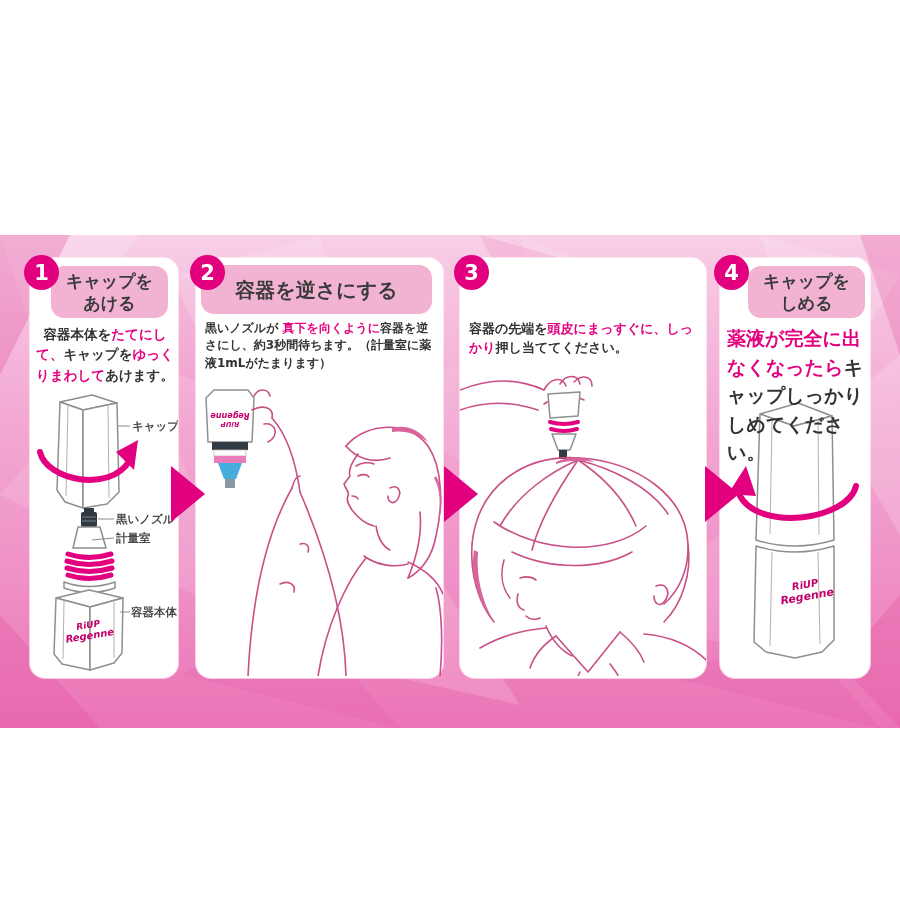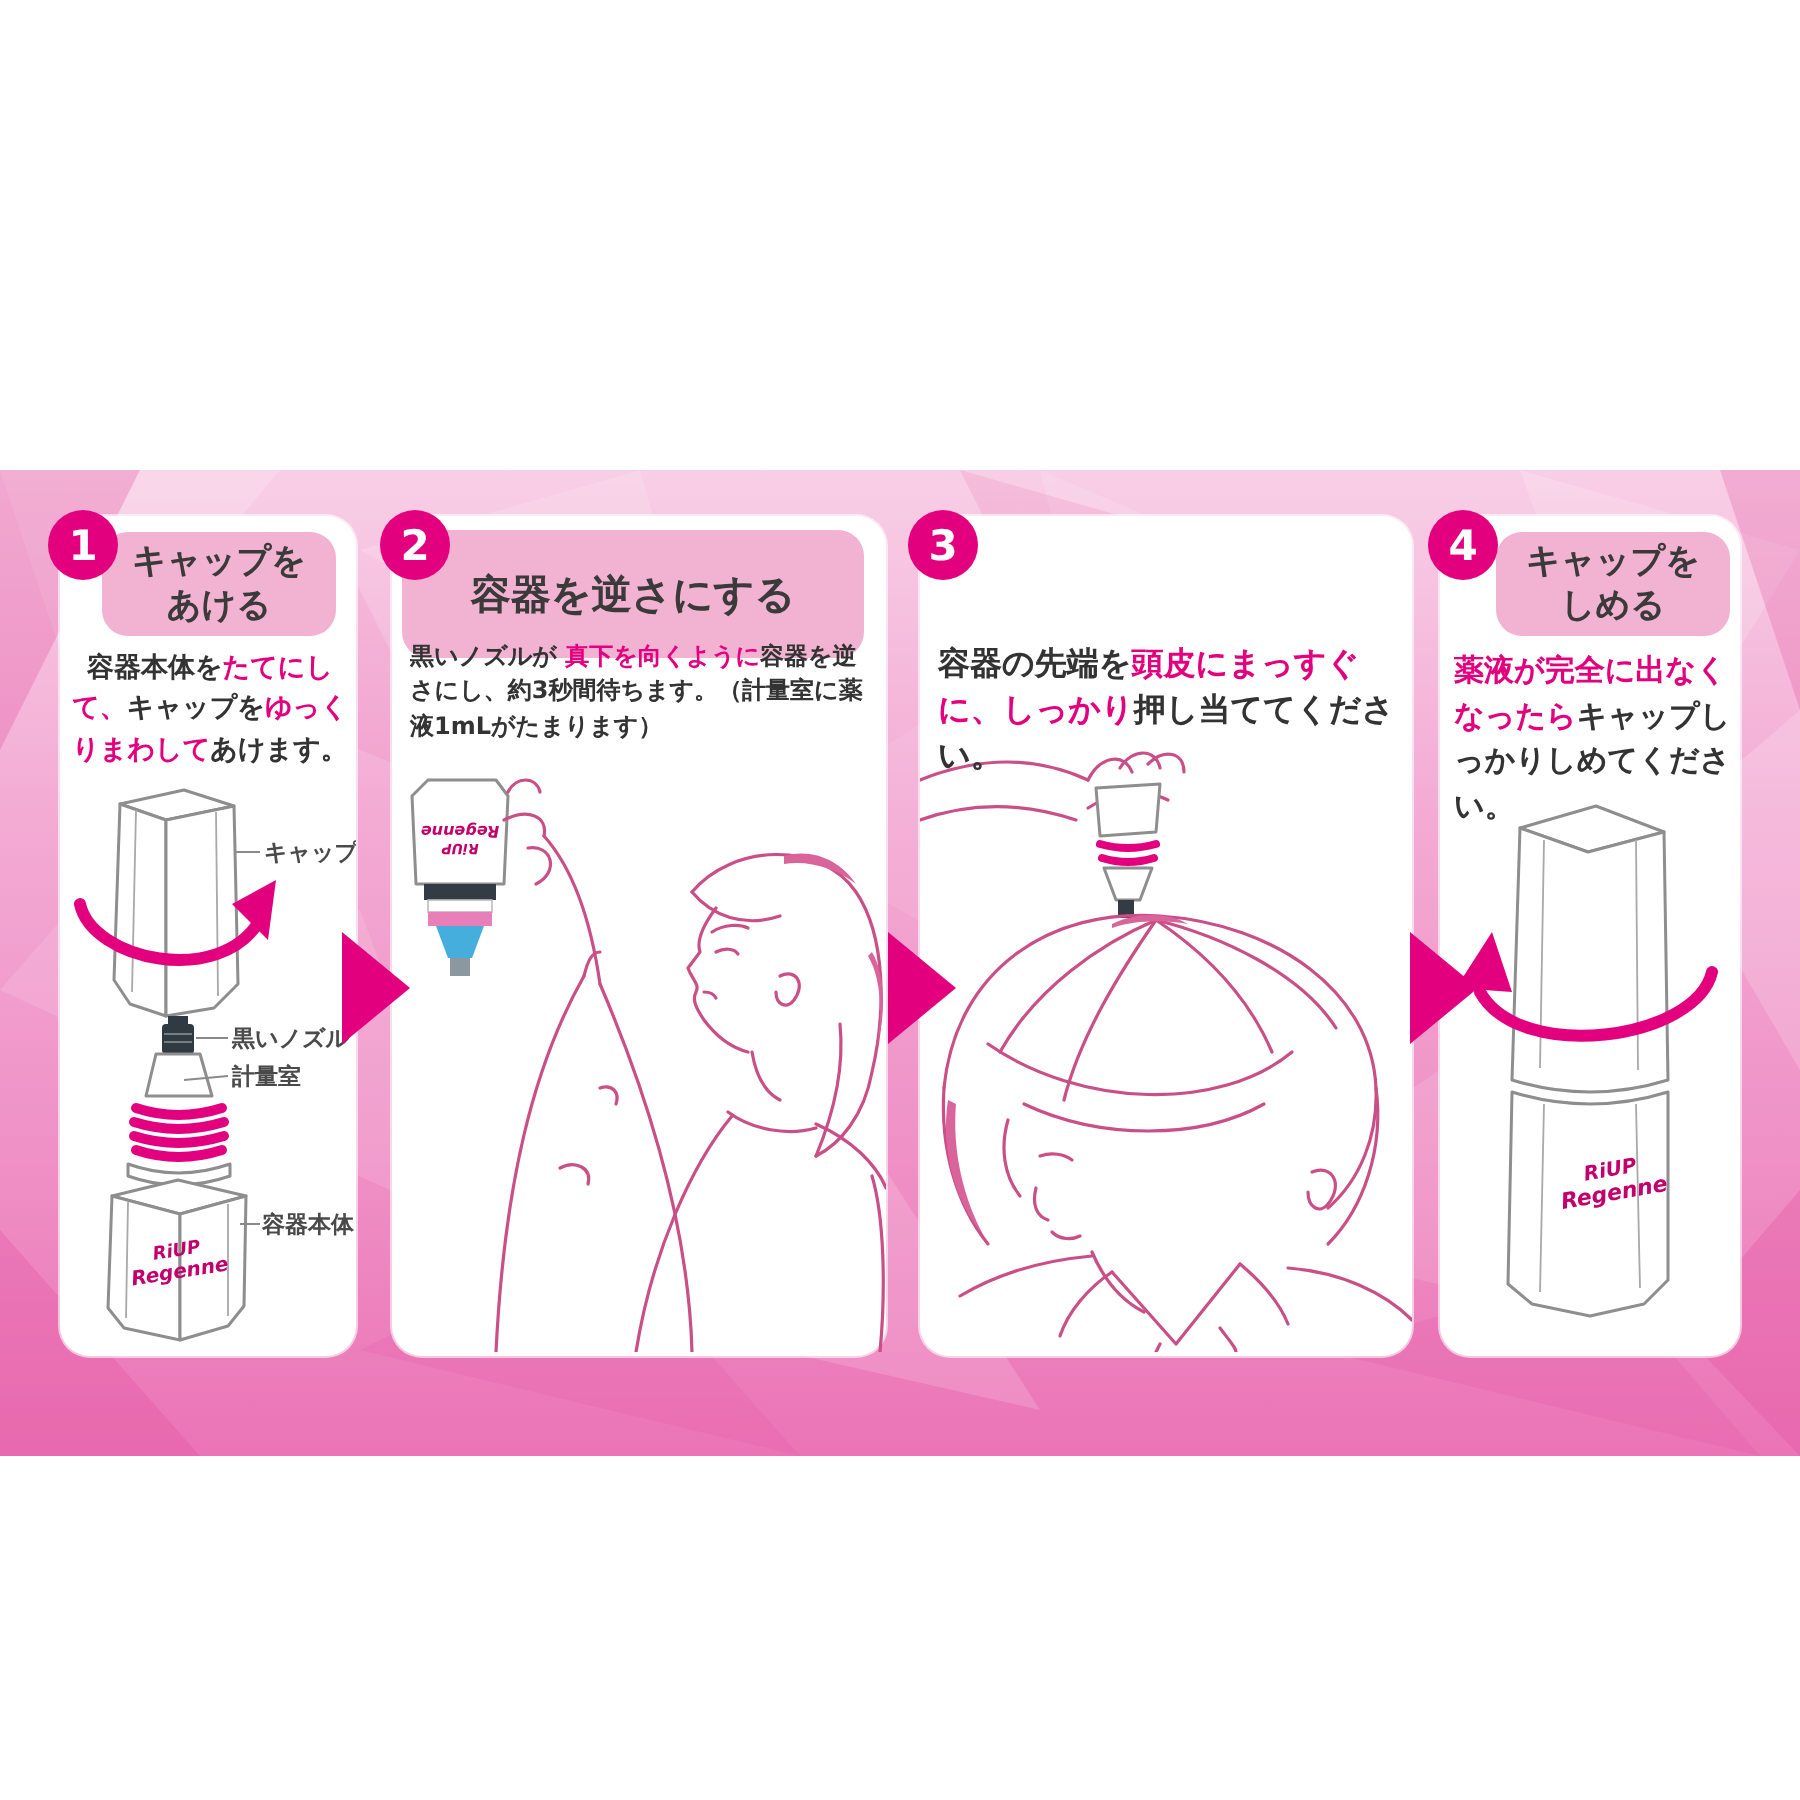--- a/index.html
+++ b/index.html
@@ -26,30 +26,30 @@
 
   .num{position:absolute;left:-6px;top:-3px;width:35px;height:35px;border-radius:50%;
     background:#e3007f;color:#fff;font-size:21px;font-weight:bold;
     display:flex;align-items:center;justify-content:center;z-index:3;}
 
   .pill{position:absolute;background:#f2b3d3;border-radius:13px;color:#3a3a3a;font-weight:bold;
     display:flex;flex-direction:column;align-items:center;justify-content:center;text-align:center;z-index:2;}
   .pill.two{font-size:17px;line-height:22px;}
   .pill.one{font-size:20px;line-height:24px;}
   .card1 .pill{left:21px;top:8px;width:117px;height:52px;}
-  .card2 .pill{left:5px;top:7px;width:231px;height:64px;}
+  .card2 .pill{left:5px;top:7px;width:231px;height:49px;}
   .card3 .pill{left:5px;top:7px;width:228px;height:49px;}
   .card4 .pill{left:28px;top:8px;width:117px;height:52px;}
 
   .body-text{position:absolute;color:#333;font-weight:600;z-index:2;}
   .body-text .em{color:#e3007f;font-weight:bold;}
   .card1 .body-text{left:5px;right:3px;top:66px;font-size:13.5px;line-height:1.5;text-align:center;}
   .card2 .body-text{left:9px;right:6px;top:62px;font-size:12px;line-height:1.45;}
-  .card3 .body-text{left:9px;right:6px;top:62px;font-size:16px;line-height:1.45;}
-  .card4 .body-text{left:7px;right:4px;top:66px;font-size:15px;line-height:1.5;}
+  .card3 .body-text{left:9px;right:6px;top:62px;font-size:13px;line-height:1.45;}
+  .card4 .body-text{left:7px;right:4px;top:66px;font-size:19px;line-height:1.5;}
 
   .illus{position:absolute;left:0;z-index:1;}
   .card1 .illus{top:134px;}
   .card2 .illus{top:126px;}
   .card3 .illus{top:106px;}
   .card4 .illus{top:136px;}
 
   
   .next-arrow{position:absolute;top:466px;width:0;height:0;z-index:4;
     border-top:28px solid transparent;border-bottom:28px solid transparent;border-left:34px solid #e3007f;}

